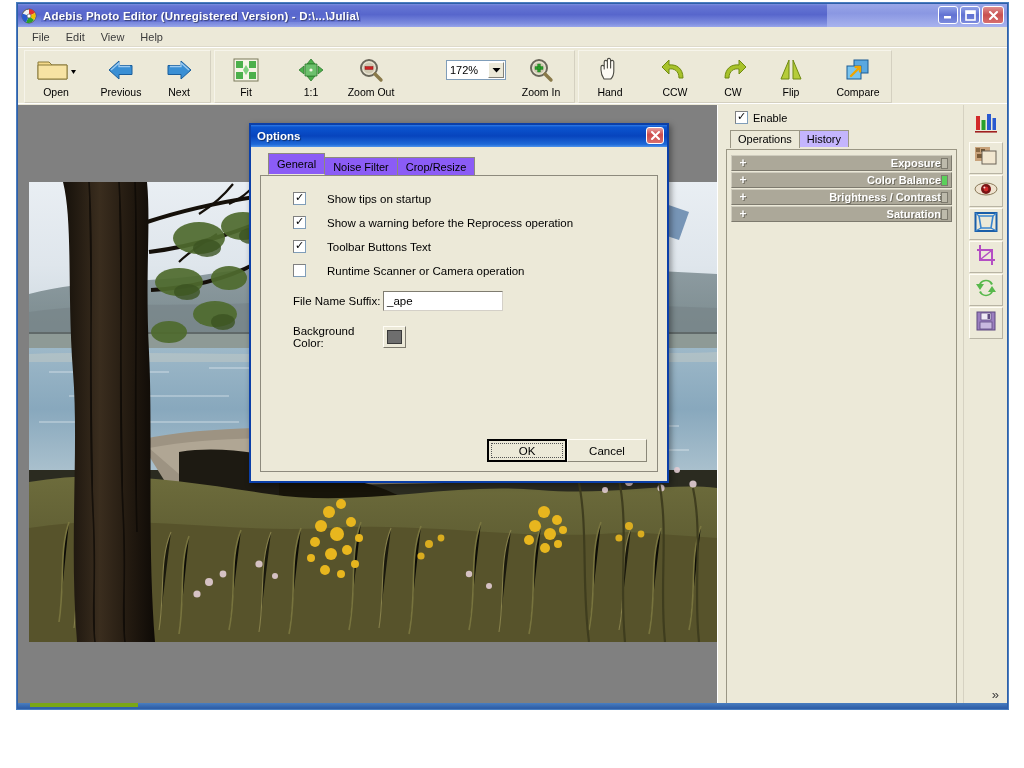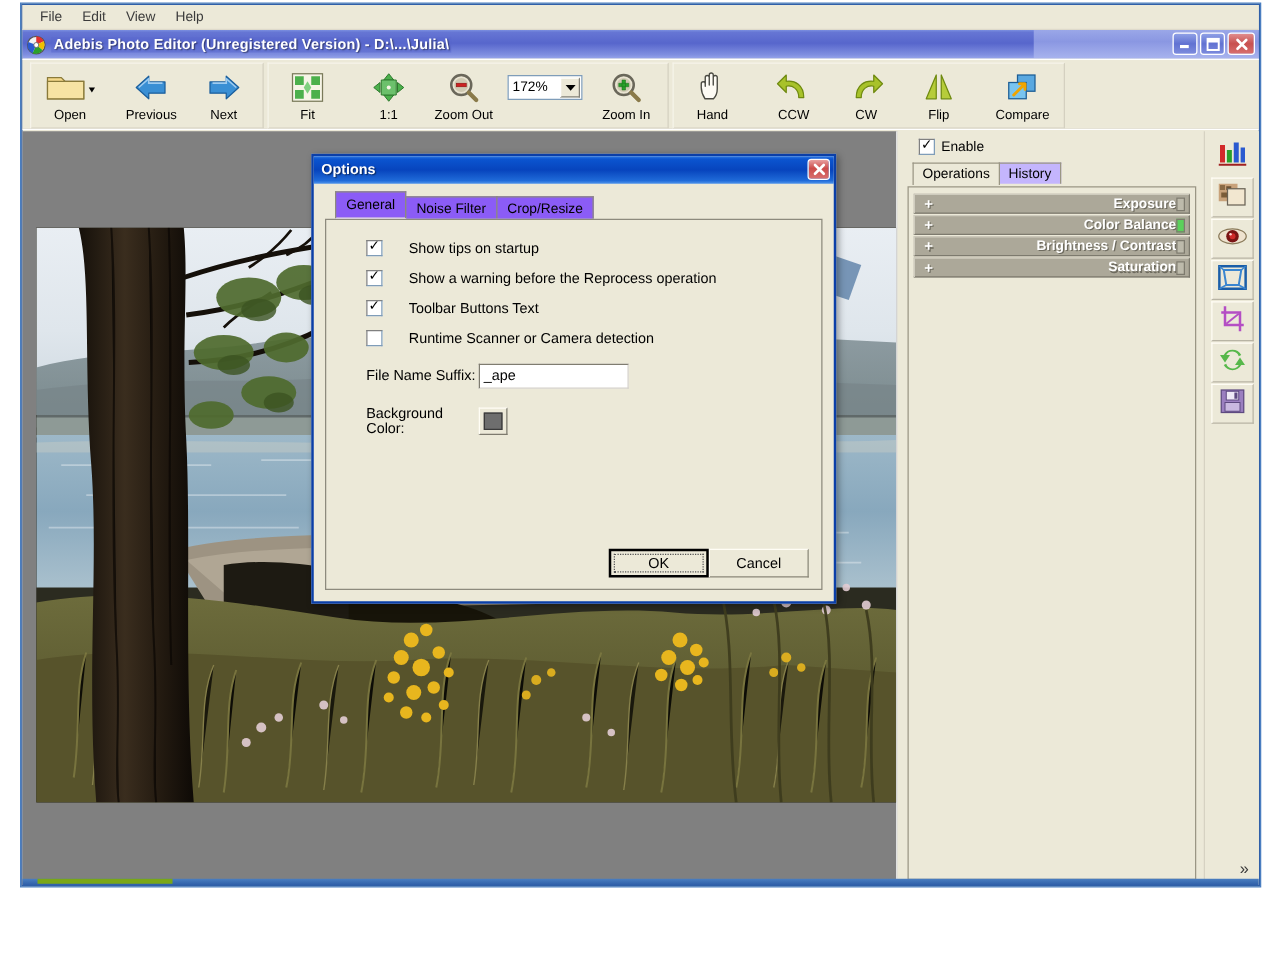--- a/index.html
+++ b/index.html
@@ -124,21 +124,21 @@
     position: relative;
   }
   .zoom-combo .val { font-size: 11px; color: #000; }
   .zoom-combo .arrow {
     position: absolute; right: 1px; top: 1px; width: 16px; height: 16px;
     background: #ece9d8; border: 1px solid #ece9d8;
     border-top-color:#fff; border-left-color:#fff;
     border-right-color:#828178; border-bottom-color:#828178;
     display:flex; align-items:center; justify-content:center;
   }
-  .zoom-wrap { display:flex; align-items:flex-start; }
+  .zoom-wrap { display:flex; align-items:flex-start;margin-left:40px; }
 
   
   #main {
     position: absolute; left: 0; right: 0; top: 101px; bottom: 0;
     display: flex;
   }
   #canvas-pane {
     position: relative;
     flex: 1;
     background: #808080;
@@ -349,27 +349,20 @@
   }
   .dlg-btn.default .inner-focus {
     position: absolute; left: 2px; right: 2px; top: 2px; bottom: 2px;
     border: 1px dotted #555;
   }
 </style>
 </head>
 <body>
 
 <div id="app-window">
-
-  <div id="menubar">
-    <div class="menu-item">File</div>
-    <div class="menu-item">Edit</div>
-    <div class="menu-item">View</div>
-    <div class="menu-item">Help</div>
-  </div>
 
   <div id="titlebar">
     <div class="tb-fill"></div>
     <span class="app-icon">
       <svg width="16" height="16" viewBox="0 0 16 16">
         <circle cx="8" cy="8" r="7" fill="#f2f2f2" stroke="#555" stroke-width="1"></circle>
         <path d="M8 8 L8 1 A7 7 0 0 1 14 5 Z" fill="#e03030"></path>
         <path d="M8 8 L14 5 A7 7 0 0 1 13 12 Z" fill="#f0c000"></path>
         <path d="M8 8 L13 12 A7 7 0 0 1 5 14.5 Z" fill="#2aa02a"></path>
         <path d="M8 8 L5 14.5 A7 7 0 0 1 1.6 5.5 Z" fill="#2a5ad0"></path>
@@ -388,20 +381,27 @@
             <rect x="1" y="1" width="9" height="9" fill="none" stroke="#fff" stroke-width="1.6"></rect>
             <rect x="1" y="1" width="9" height="3" fill="#fff"></rect>
           </svg>
       </div>
       <div class="tb-btn close">
         <svg width="11" height="11" viewBox="0 0 11 11">
             <path d="M2 2 L9 9 M9 2 L2 9" stroke="#fff" stroke-width="2.1" stroke-linecap="round"></path>
           </svg>
       </div>
     </div>
+  </div>
+
+  <div id="menubar">
+    <div class="menu-item">File</div>
+    <div class="menu-item">Edit</div>
+    <div class="menu-item">View</div>
+    <div class="menu-item">Help</div>
   </div>
 
   <div id="toolbar">
 
     <div class="tb-group">
       <div class="tb-item">
         <span class="glyph">
           <svg width="40" height="28" viewBox="0 0 40 28">
             <path d="M2 6 h11 l3 3 h15 v14 h-29 z" fill="#f4d98a" stroke="#8a7a3a" stroke-width="1"></path>
             <path d="M2 9 h29 v14 h-29 z" fill="#f7e3a3" stroke="#8a7a3a" stroke-width="1"></path>
@@ -882,21 +882,21 @@
 
         <div class="opt-chk-row">
           <span class="chk">
             <span class="mark">✓</span>
           </span>
           <span class="lbl">Toolbar Buttons Text</span>
         </div>
 
         <div class="opt-chk-row">
           <span class="chk"></span>
-          <span class="lbl">Runtime Scanner or Camera detection</span>
+          <span class="lbl">Runtime Scanner or Camera operation</span>
         </div>
 
         <div class="field-row">
           <span class="flbl">File Name Suffix:</span>
           <span class="text-field">_ape</span>
         </div>
 
         <div class="field-row">
           <span class="flbl">Background Color:</span>
           <span class="color-swatch">

